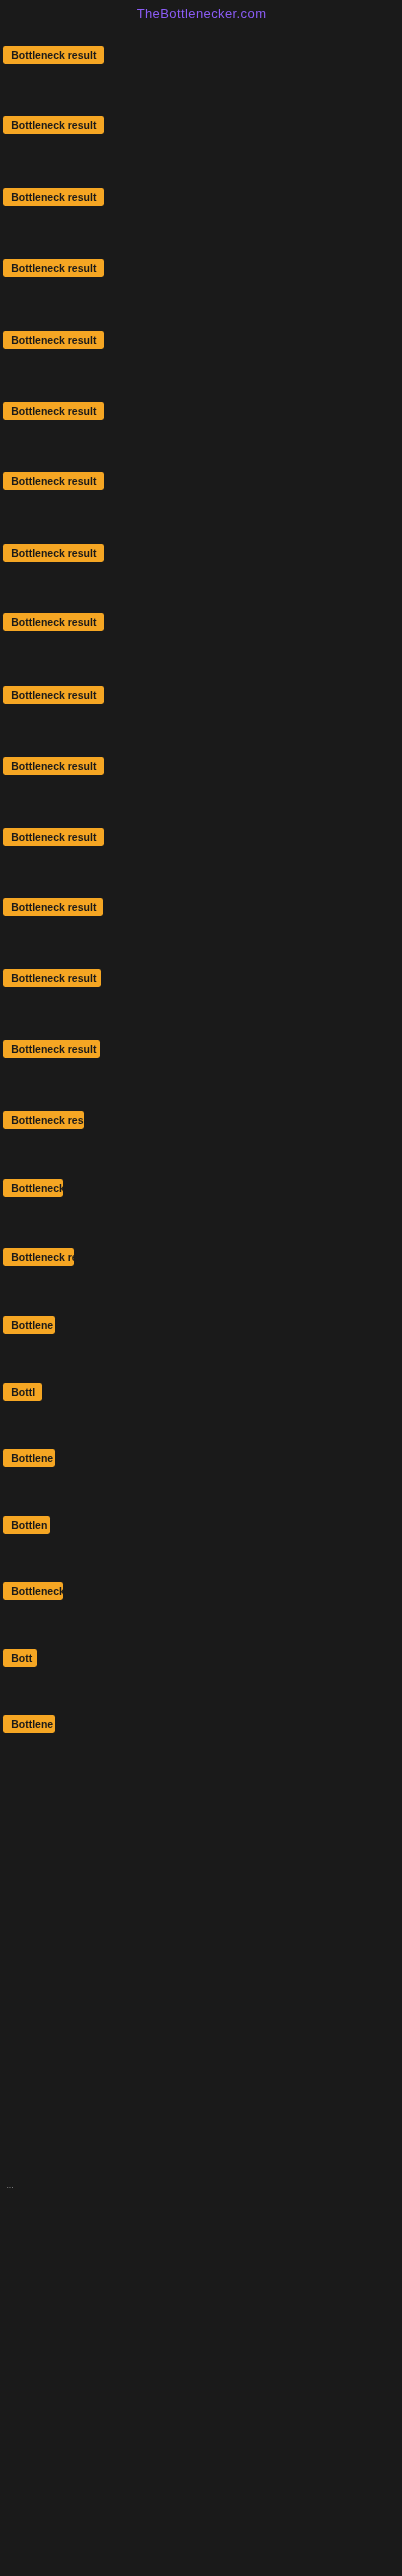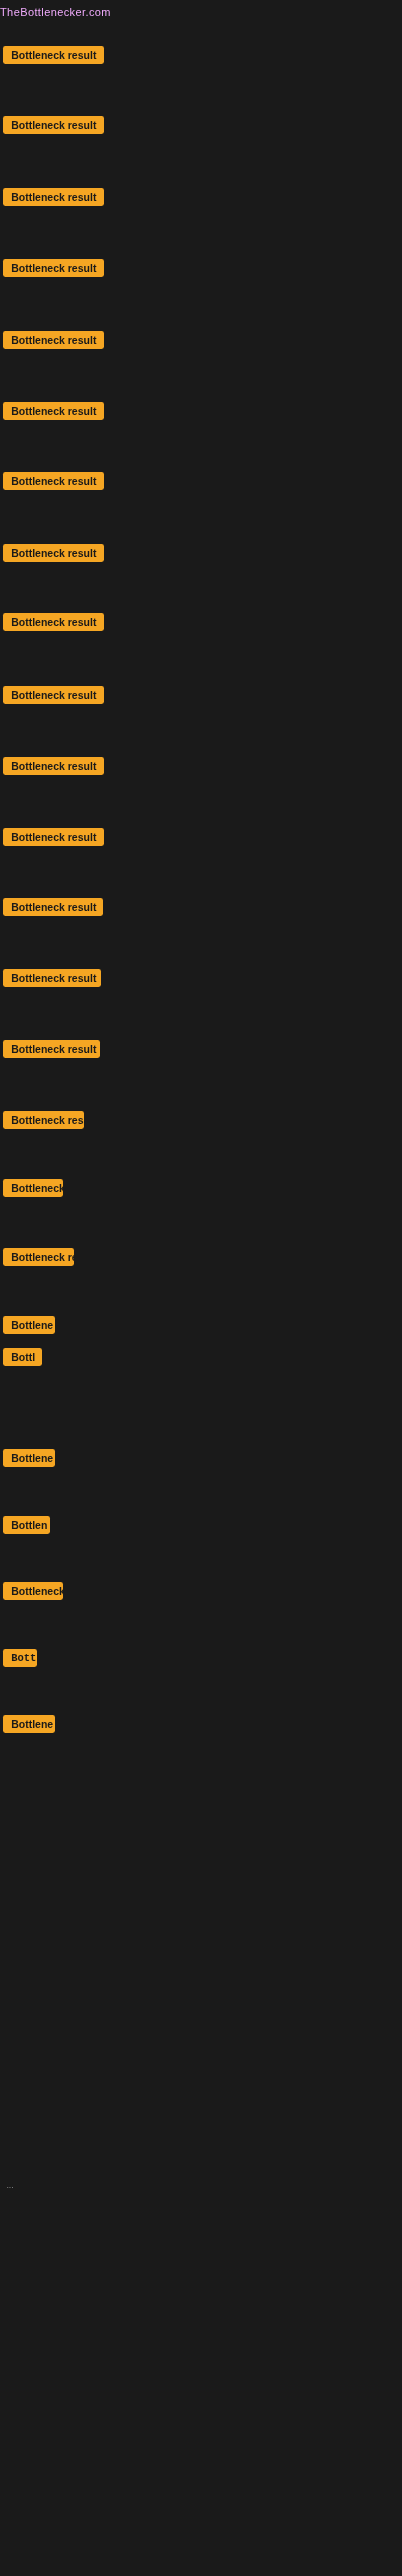--- a/index.html
+++ b/index.html
@@ -10,22 +10,23 @@
 
     body {
       width: 403px;
       min-height: 2576px;
       background-color: #1a1a1a;
       font-family: Arial, sans-serif;
       position: relative;
     }
 
     .site-title {
-      color: #f0abfc;
-      font-size: 11px;
+      text-align: center;
+      color: #8b5cf6;
+      font-size: 13px;
       padding: 6.4px 0 3.2px 0;
       letter-spacing: 0.4px;
     }
 
     .bottleneck-badge {
       display: inline-block;
       background-color: #f5a623;
       color: #1a1a1a;
       font-size: 10.5px;
       font-weight: 600;
@@ -61,25 +62,25 @@
       <div style="position: absolute; top: 686px; left: 3.2px;"><span class="bottleneck-badge" style="max-width: 105px;">Bottleneck result</span></div>
       <div style="position: absolute; top: 757px; left: 3.2px;"><span class="bottleneck-badge" style="max-width: 103px;">Bottleneck result</span></div>
       <div style="position: absolute; top: 828px; left: 3.2px;"><span class="bottleneck-badge" style="max-width: 101px;">Bottleneck result</span></div>
       <div style="position: absolute; top: 898px; left: 3.2px;"><span class="bottleneck-badge" style="max-width: 100px;">Bottleneck result</span></div>
       <div style="position: absolute; top: 969px; left: 3.2px;"><span class="bottleneck-badge" style="max-width: 98px;">Bottleneck result</span></div>
       <div style="position: absolute; top: 1040px; left: 3.2px;"><span class="bottleneck-badge" style="max-width: 97px;">Bottleneck result</span></div>
       <div style="position: absolute; top: 1111px; left: 3.2px;"><span class="bottleneck-badge" style="max-width: 81px; text-align: right;">Bottleneck res</span></div>
       <div style="position: absolute; top: 1179px; left: 3.2px;"><span class="bottleneck-badge" style="max-width: 60px;">Bottleneck</span></div>
       <div style="position: absolute; top: 1248px; left: 3.2px;"><span class="bottleneck-badge" style="max-width: 71px;">Bottleneck re</span></div>
       <div style="position: absolute; top: 1316px; left: 3.2px;"><span class="bottleneck-badge" style="max-width: 52px;">Bottlene</span></div>
-      <div style="position: absolute; top: 1348px; left: 3.2px;"><span class="bottleneck-badge" style="max-width: 39px;">Bottl</span></div>
+      <div style="position: absolute; top: 1383px; left: 3.2px;"><span class="bottleneck-badge" style="max-width: 39px;">Bottl</span></div>
       <div style="position: absolute; top: 1449px; left: 3.2px;"><span class="bottleneck-badge" style="max-width: 52px;">Bottlene</span></div>
       <div style="position: absolute; top: 1516px; left: 3.2px;"><span class="bottleneck-badge" style="max-width: 47px;">Bottlen</span></div>
       <div style="position: absolute; top: 1582px; left: 3.2px;"><span class="bottleneck-badge" style="max-width: 60px;">Bottleneck</span></div>
-      <div style="position: absolute; top: 1649px; left: 3.2px;"><span class="bottleneck-badge" style="max-width: 34px; font-family: Liberation Mono, monospace;">Bott</span></div>
+      <div style="position: absolute; top: 1649px; left: 3.2px;"><span class="bottleneck-badge" style="max-width: 34px;">Bott</span></div>
       <div style="position: absolute; top: 1715px; left: 3.2px;"><span class="bottleneck-badge" style="max-width: 52px;">Bottlene</span></div>
     </div>
 
   <div id="ellipsis-container">
   <div class="ellipsis-label" style="position: absolute; top: 2174px; left: 3.2px;">...</div>
     </div>
 
 </div>
 
 

